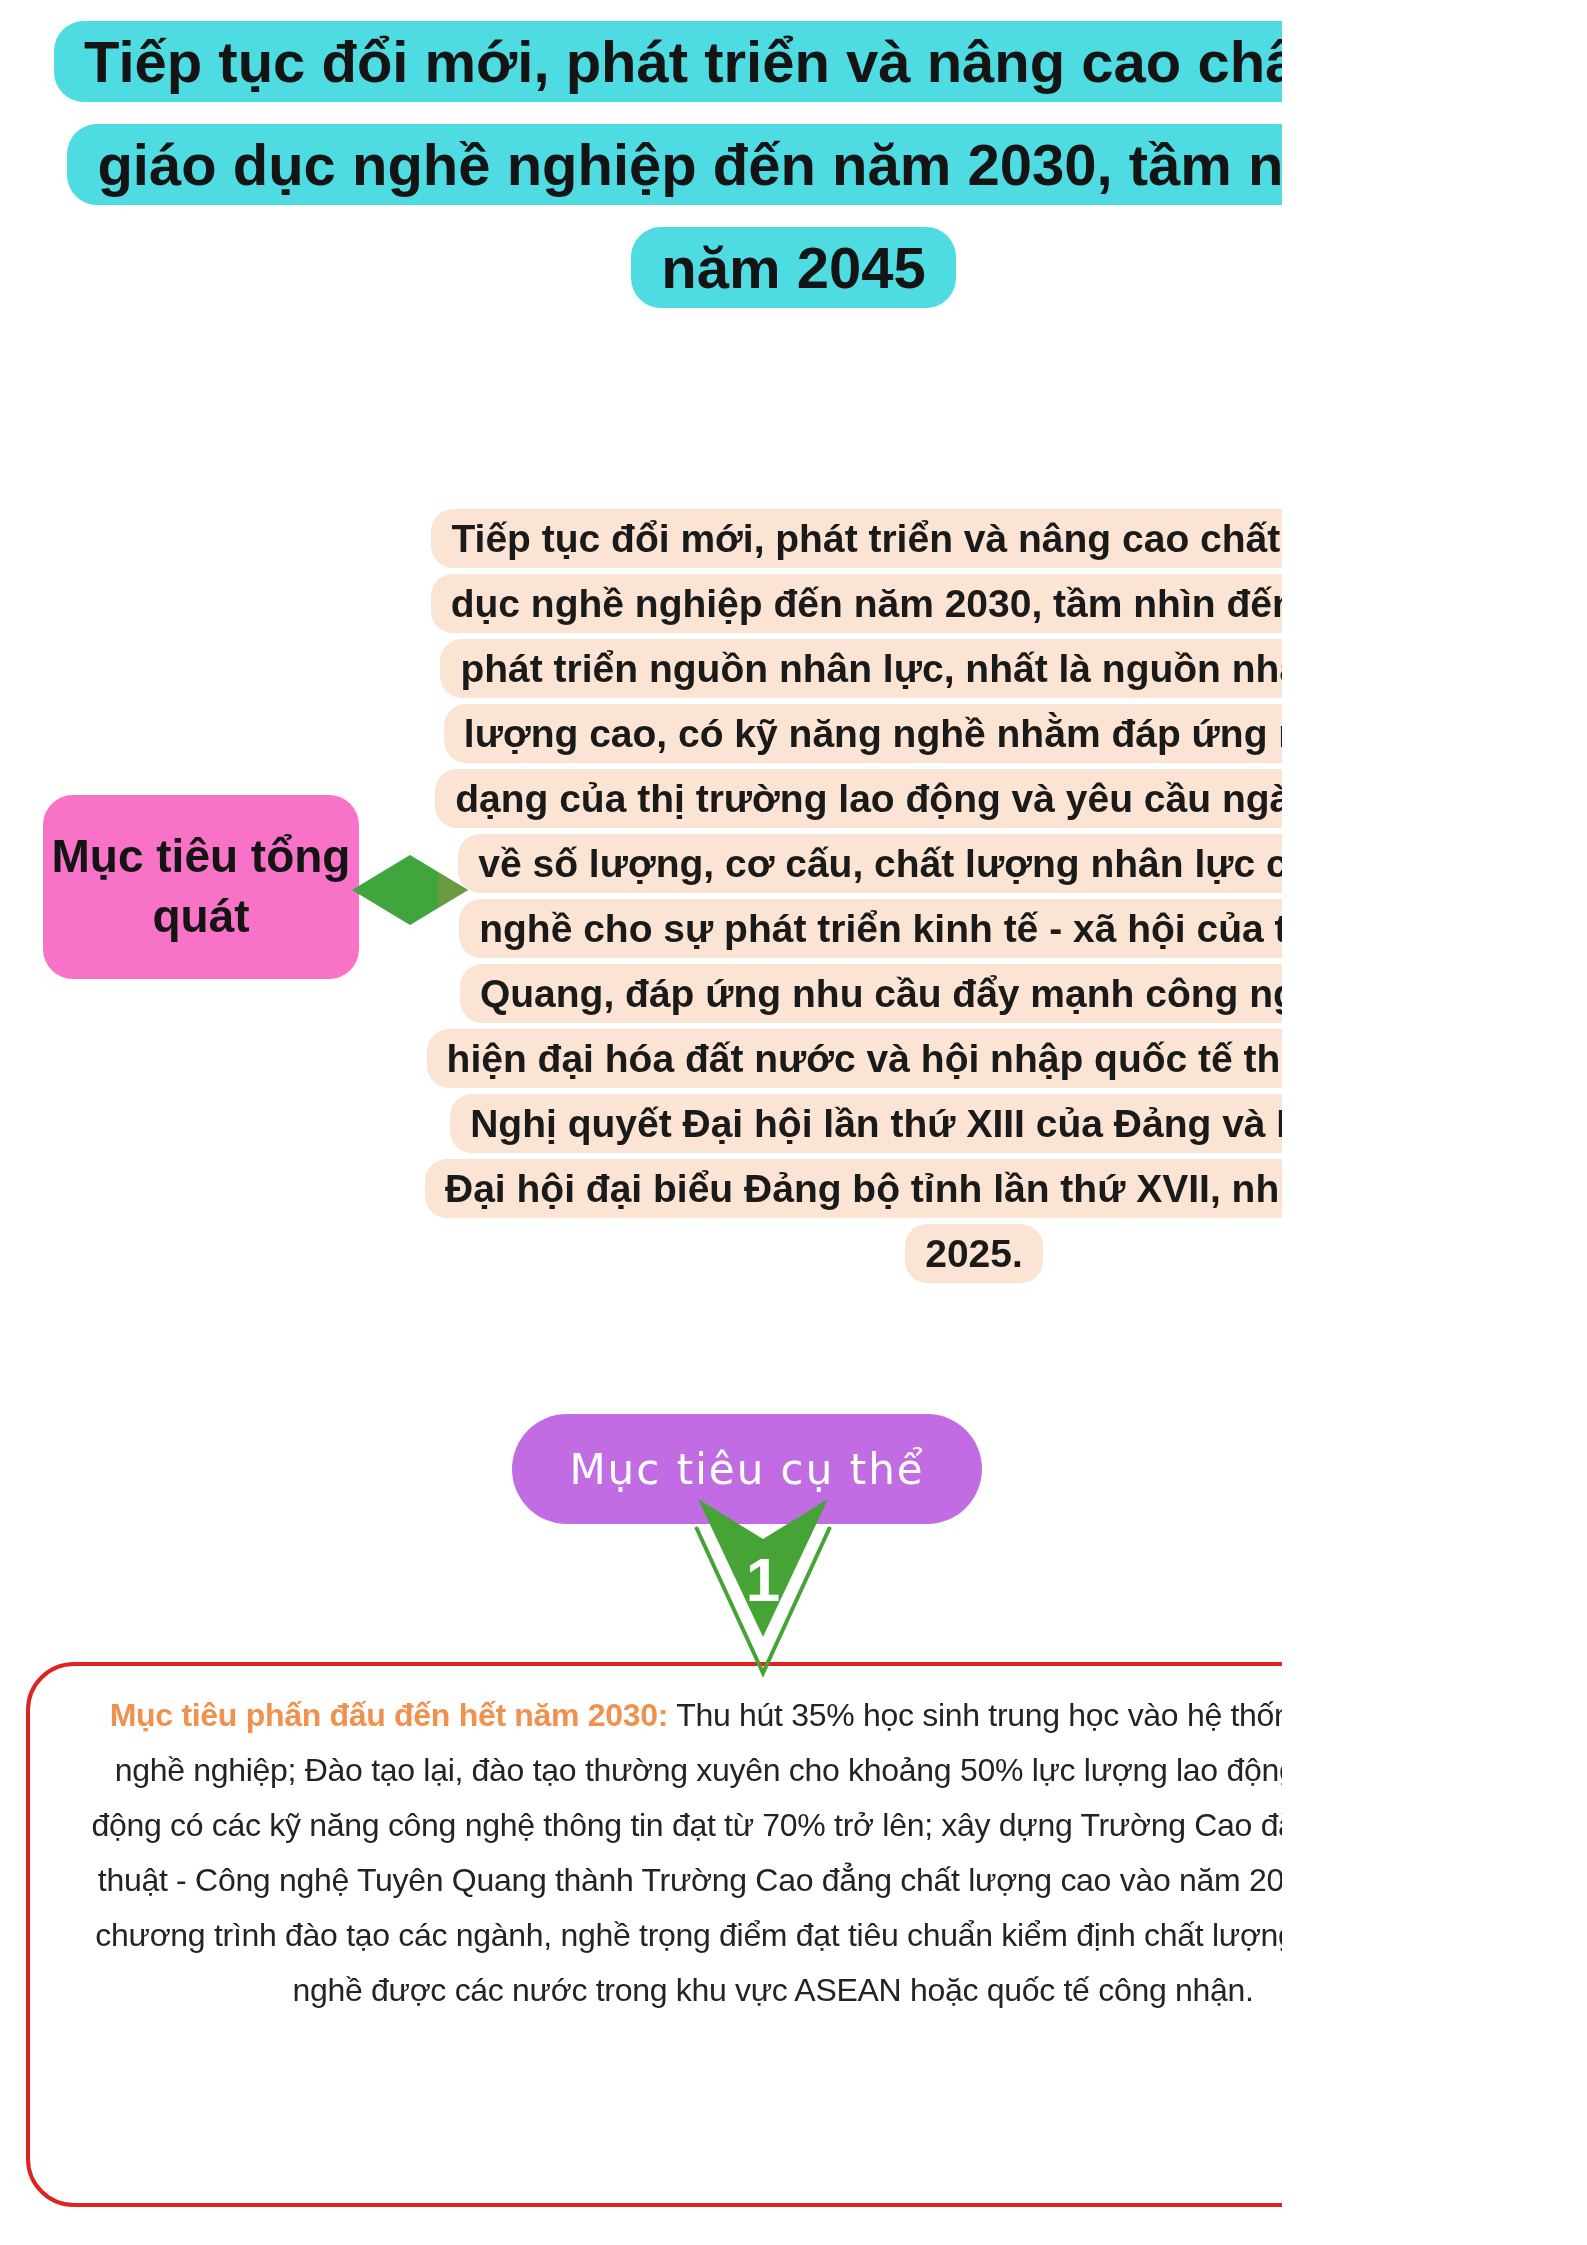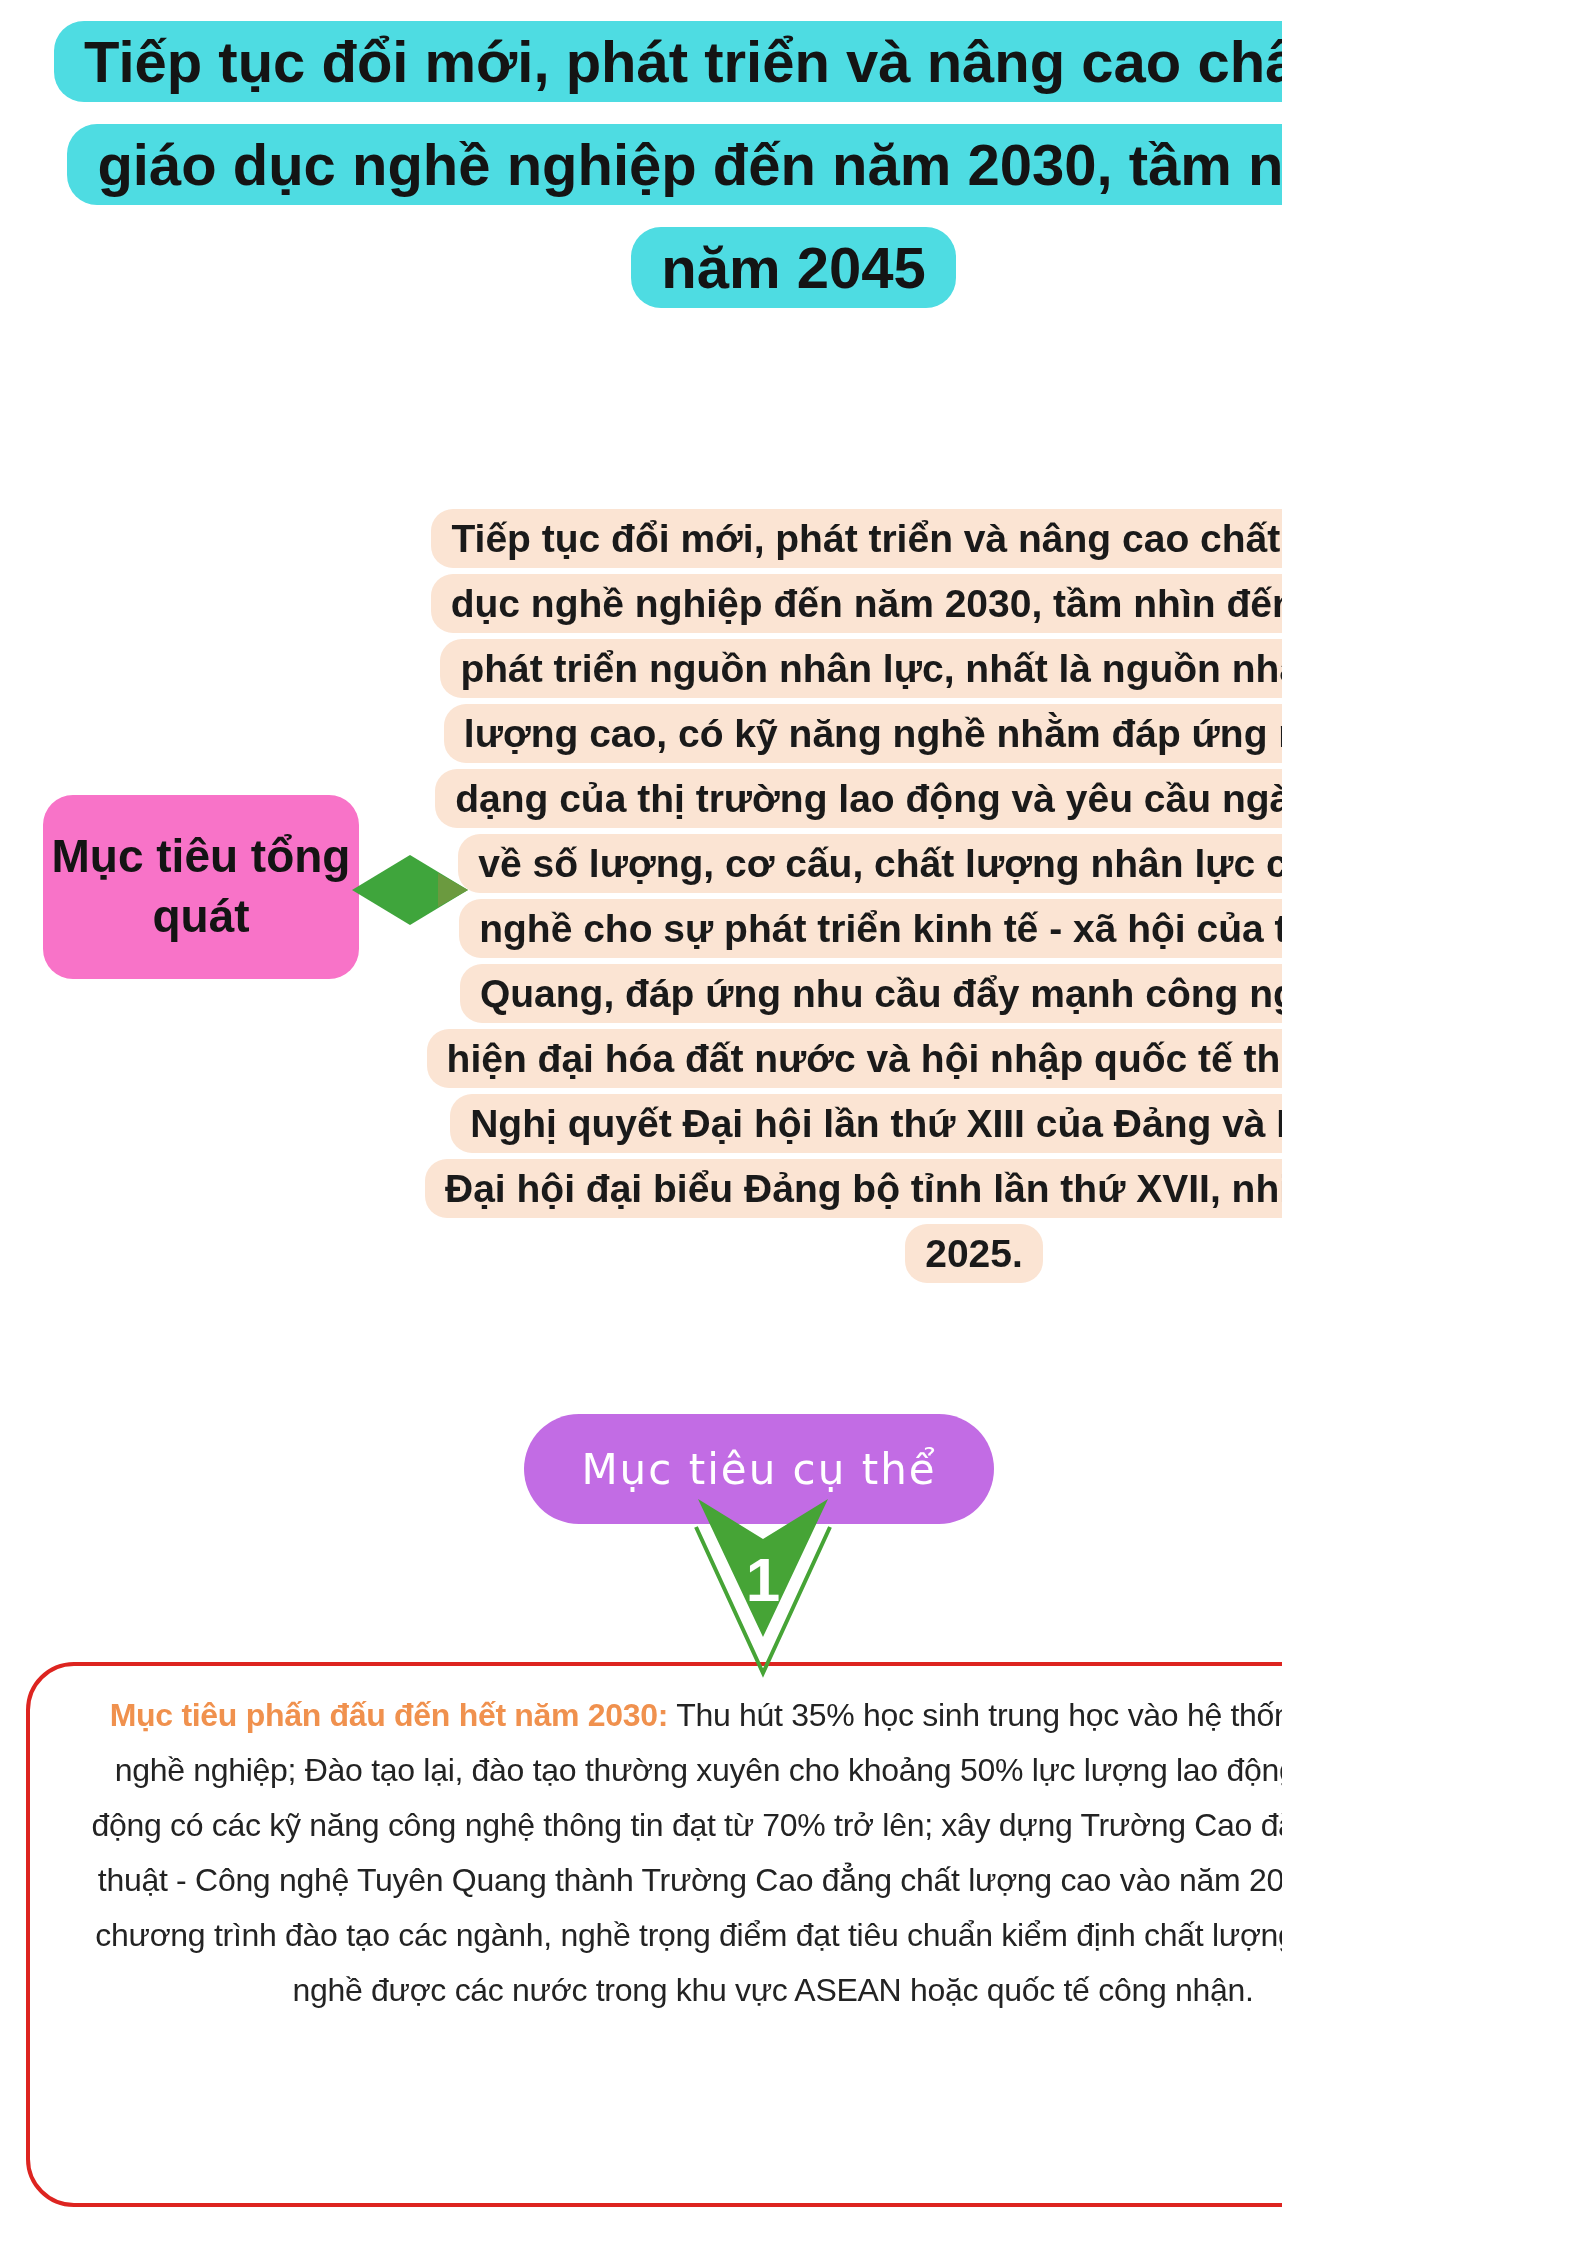--- a/index.html
+++ b/index.html
@@ -81,21 +81,21 @@
     color: #1a1a1a;
     font-size: 39px;
     font-weight: bold;
     padding: 8px 20px;
     border-radius: 22px;
   }
 
   
   .pill {
     position: absolute;
-    left: 524px;
+    left: 512px;
     top: 1414px;
     width: 470px;
     height: 110px;
     background: #c26ce4;
     border-radius: 55px;
     display: flex;
     align-items: center;
     justify-content: center;
     color: #ffffff;
     font-family: "DejaVu Sans", sans-serif;

